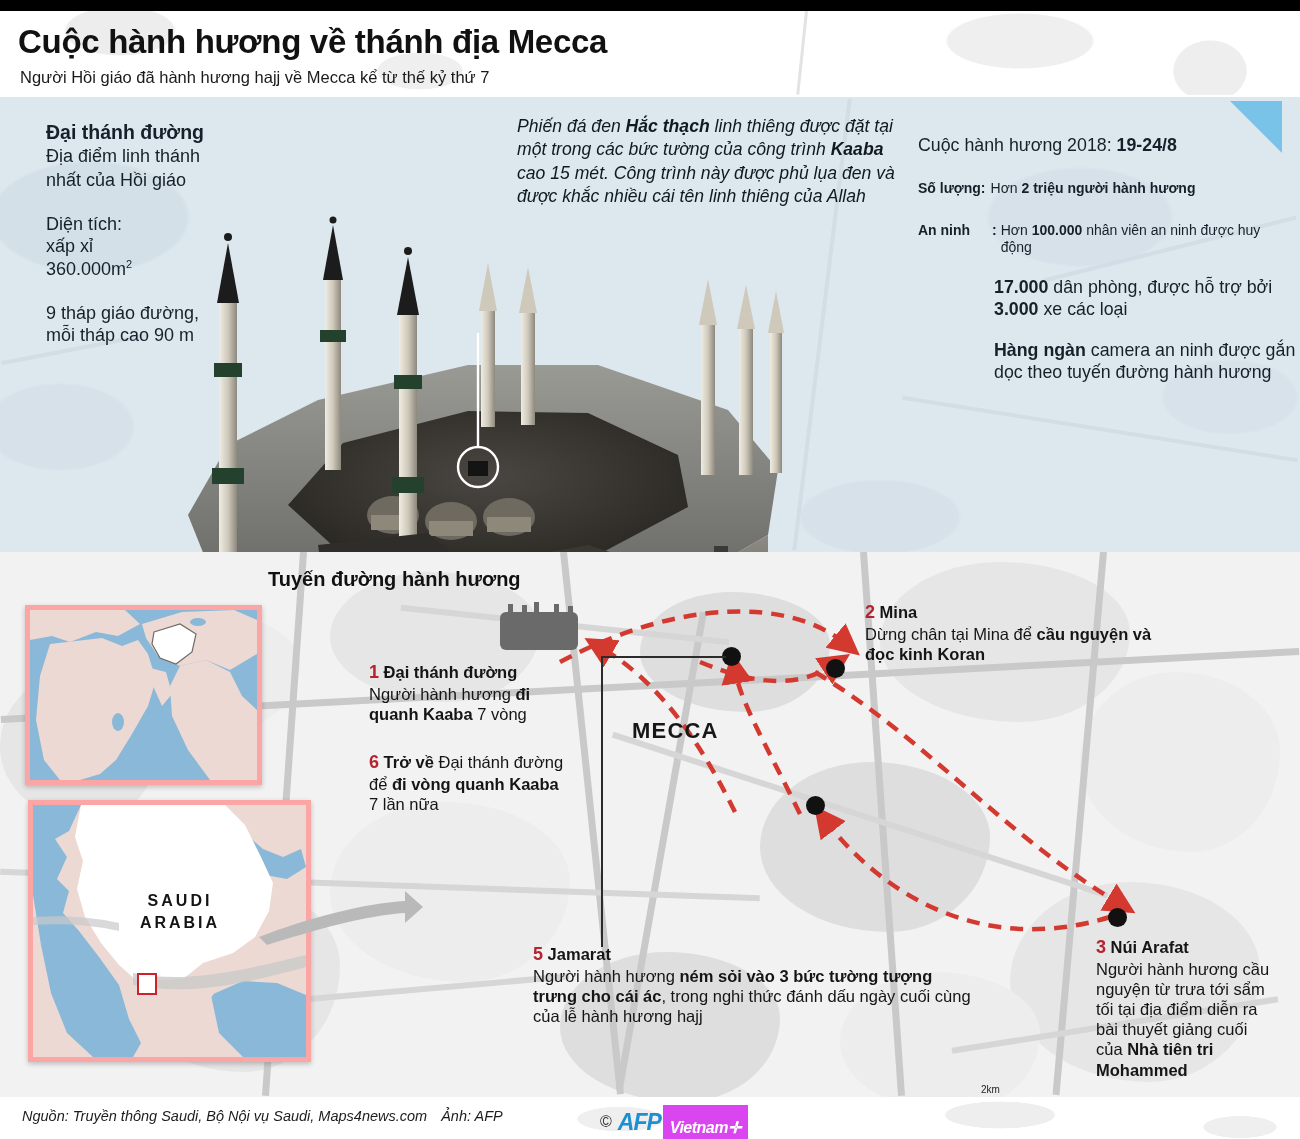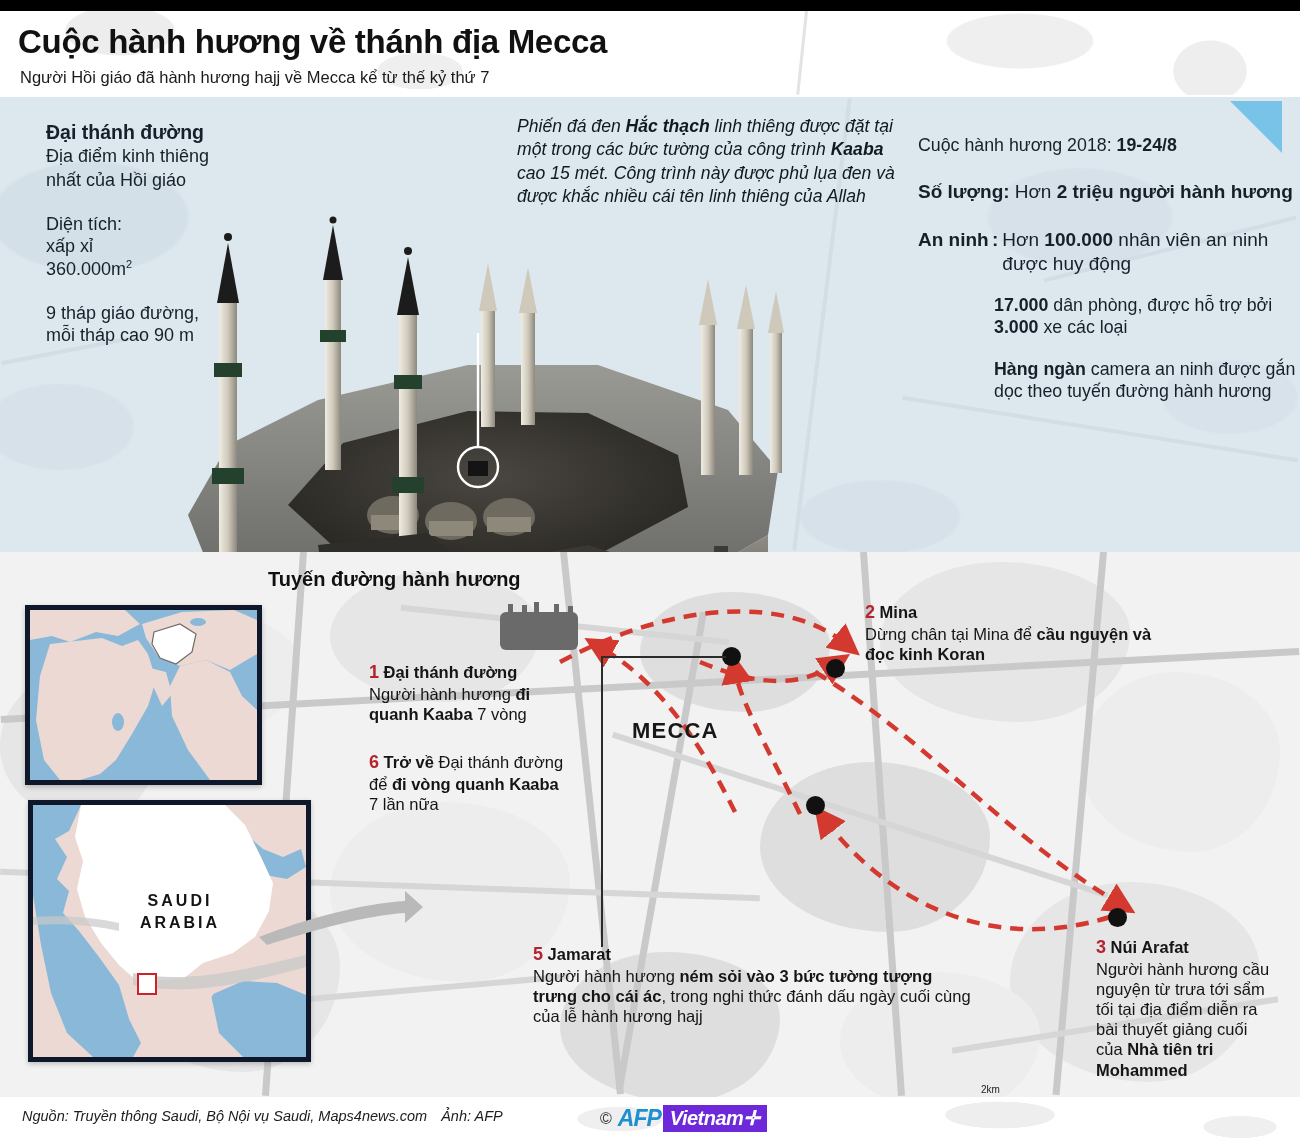--- a/index.html
+++ b/index.html
@@ -94,21 +94,21 @@
     position: absolute; left: 517px; top: 18px; width: 390px;
     font-style: italic; font-size: 17.6px; line-height: 1.33; color: #101820;
   }
   .col-mid b { font-weight: bold; }
 
   .col-right {
     position: absolute; left: 918px; top: 38px; width: 382px; color: #16202a;
   }
   .r-line1 { font-size: 17.8px; }
   .r-line1 b { font-weight: bold; }
-  .r-row { display: flex; margin-top: 24px; font-size: 19px; line-height: 1.25; }
+  .r-row { display: flex; margin-top: 24px; font-size: 14px; line-height: 1.25; }
   .r-label { font-weight: bold; white-space: nowrap; }
   .r-label.lead { margin-right: 5px; }
   .r-val b { font-weight: bold; margin-top: 44px; }
   .r-block { margin-top: 19px; margin-left: 76px; font-size: 17.8px; line-height: 1.25; }
   .r-block b { font-weight: bold; }
 
   
   .map {
     position: absolute; left: 0; top: 552px; width: 1300px; height: 545px;
     background: #f2f2f2; overflow: hidden;
@@ -145,21 +145,21 @@
     font-size: 20px; font-weight: bold; color: #111;
   }
 
   .note { position: absolute; font-size: 16.5px; line-height: 1.22; color: #151515; }
   .note .num { color: #b5232f; font-weight: bold; font-size: 18px; }
   .note .ttl { font-weight: bold; }
   .note b { font-weight: bold; }
 
   
   .inset {
-    position: absolute; background: #fff; border: 5px solid #0f172a;
+    position: absolute; background: #fff; border: 5px solid #fca5a5;
     box-shadow: 0 2px 5px rgba(0,0,0,.22);
     overflow: hidden;
   }
   #inset-world { left: 25px; top: 605px; width: 237px; height: 180px; }
   #inset-saudi { left: 28px; top: 800px; width: 283px; height: 262px; }
   .sea { position: absolute; inset: 0; background: #8ab8d8; }
   .land { position: absolute; background: #ecd9d3; }
   .saudi-label {
     position: absolute; left: 92px; top: 85px; font-size: 16px; font-weight: bold;
     letter-spacing: 3px; color: #141414; line-height: 1.35; text-align: center; width: 110px;
@@ -194,22 +194,22 @@
     font-size: 14.5px; font-style: italic; color: #1c1c1c; white-space: nowrap;
   }
   .credits .gap { display: inline-block; width: 14px; }
   .logo { position: absolute; left: 600px; top: 8px; display: flex; align-items: center; gap: 2px; }
   .logo .c { font-size: 16px; color: #333; margin-right: 4px; }
   .logo .afp {
     font-size: 23px; font-weight: bold; font-style: italic; color: #1e8fd0;
     letter-spacing: -1px;
   }
   .logo .vn {
-    background: #6d28d9; color: #fff; font-size: 20px; font-weight: bold; font-style: italic;
-    padding: 1px 7px 2px 7px; letter-spacing: -.5px;
+    background: #d946ef; color: #fff; font-size: 16px; font-weight: bold; font-style: italic;
+    padding: 13px 7px 2px 7px; letter-spacing: -.5px;
   }
   .logo .vn .plus { color: #fff; font-weight: bold; }
 </style>
 </head>
 <body>
 
 <div id="root">
 
   <div class="topbar"></div>
 
@@ -223,21 +223,21 @@
   <div class="panel">
     <div class="pbg"></div>
     <div class="road" style="left:820px;top:0;width:4px;height:455px;transform:rotate(7deg);"></div>
     <div class="road" style="left:1040px;top:150px;width:260px;height:4px;transform:rotate(-14deg);"></div>
     <div class="road" style="left:900px;top:330px;width:400px;height:4px;transform:rotate(9deg);"></div>
     <div class="road" style="left:0;top:250px;width:150px;height:4px;transform:rotate(-11deg);"></div>
     <div class="corner"></div>
 
     <div class="col-left">
       <div class="h">Đại thánh đường</div>
-      <div class="sub">Địa điểm kinh thiêng</div>
+      <div class="sub">Địa điểm linh thánh</div>
       <div class="sub">nhất của Hồi giáo</div>
       <div class="blk">
         <div>Diện tích:</div>
         <div>xấp xỉ</div>
         <div><span>360.000m</span><sup>2</sup></div>
       </div>
       <div class="blk">
         <div>9 tháp giáo đường,</div>
         <div>mỗi tháp cao 90 m</div>
       </div>

